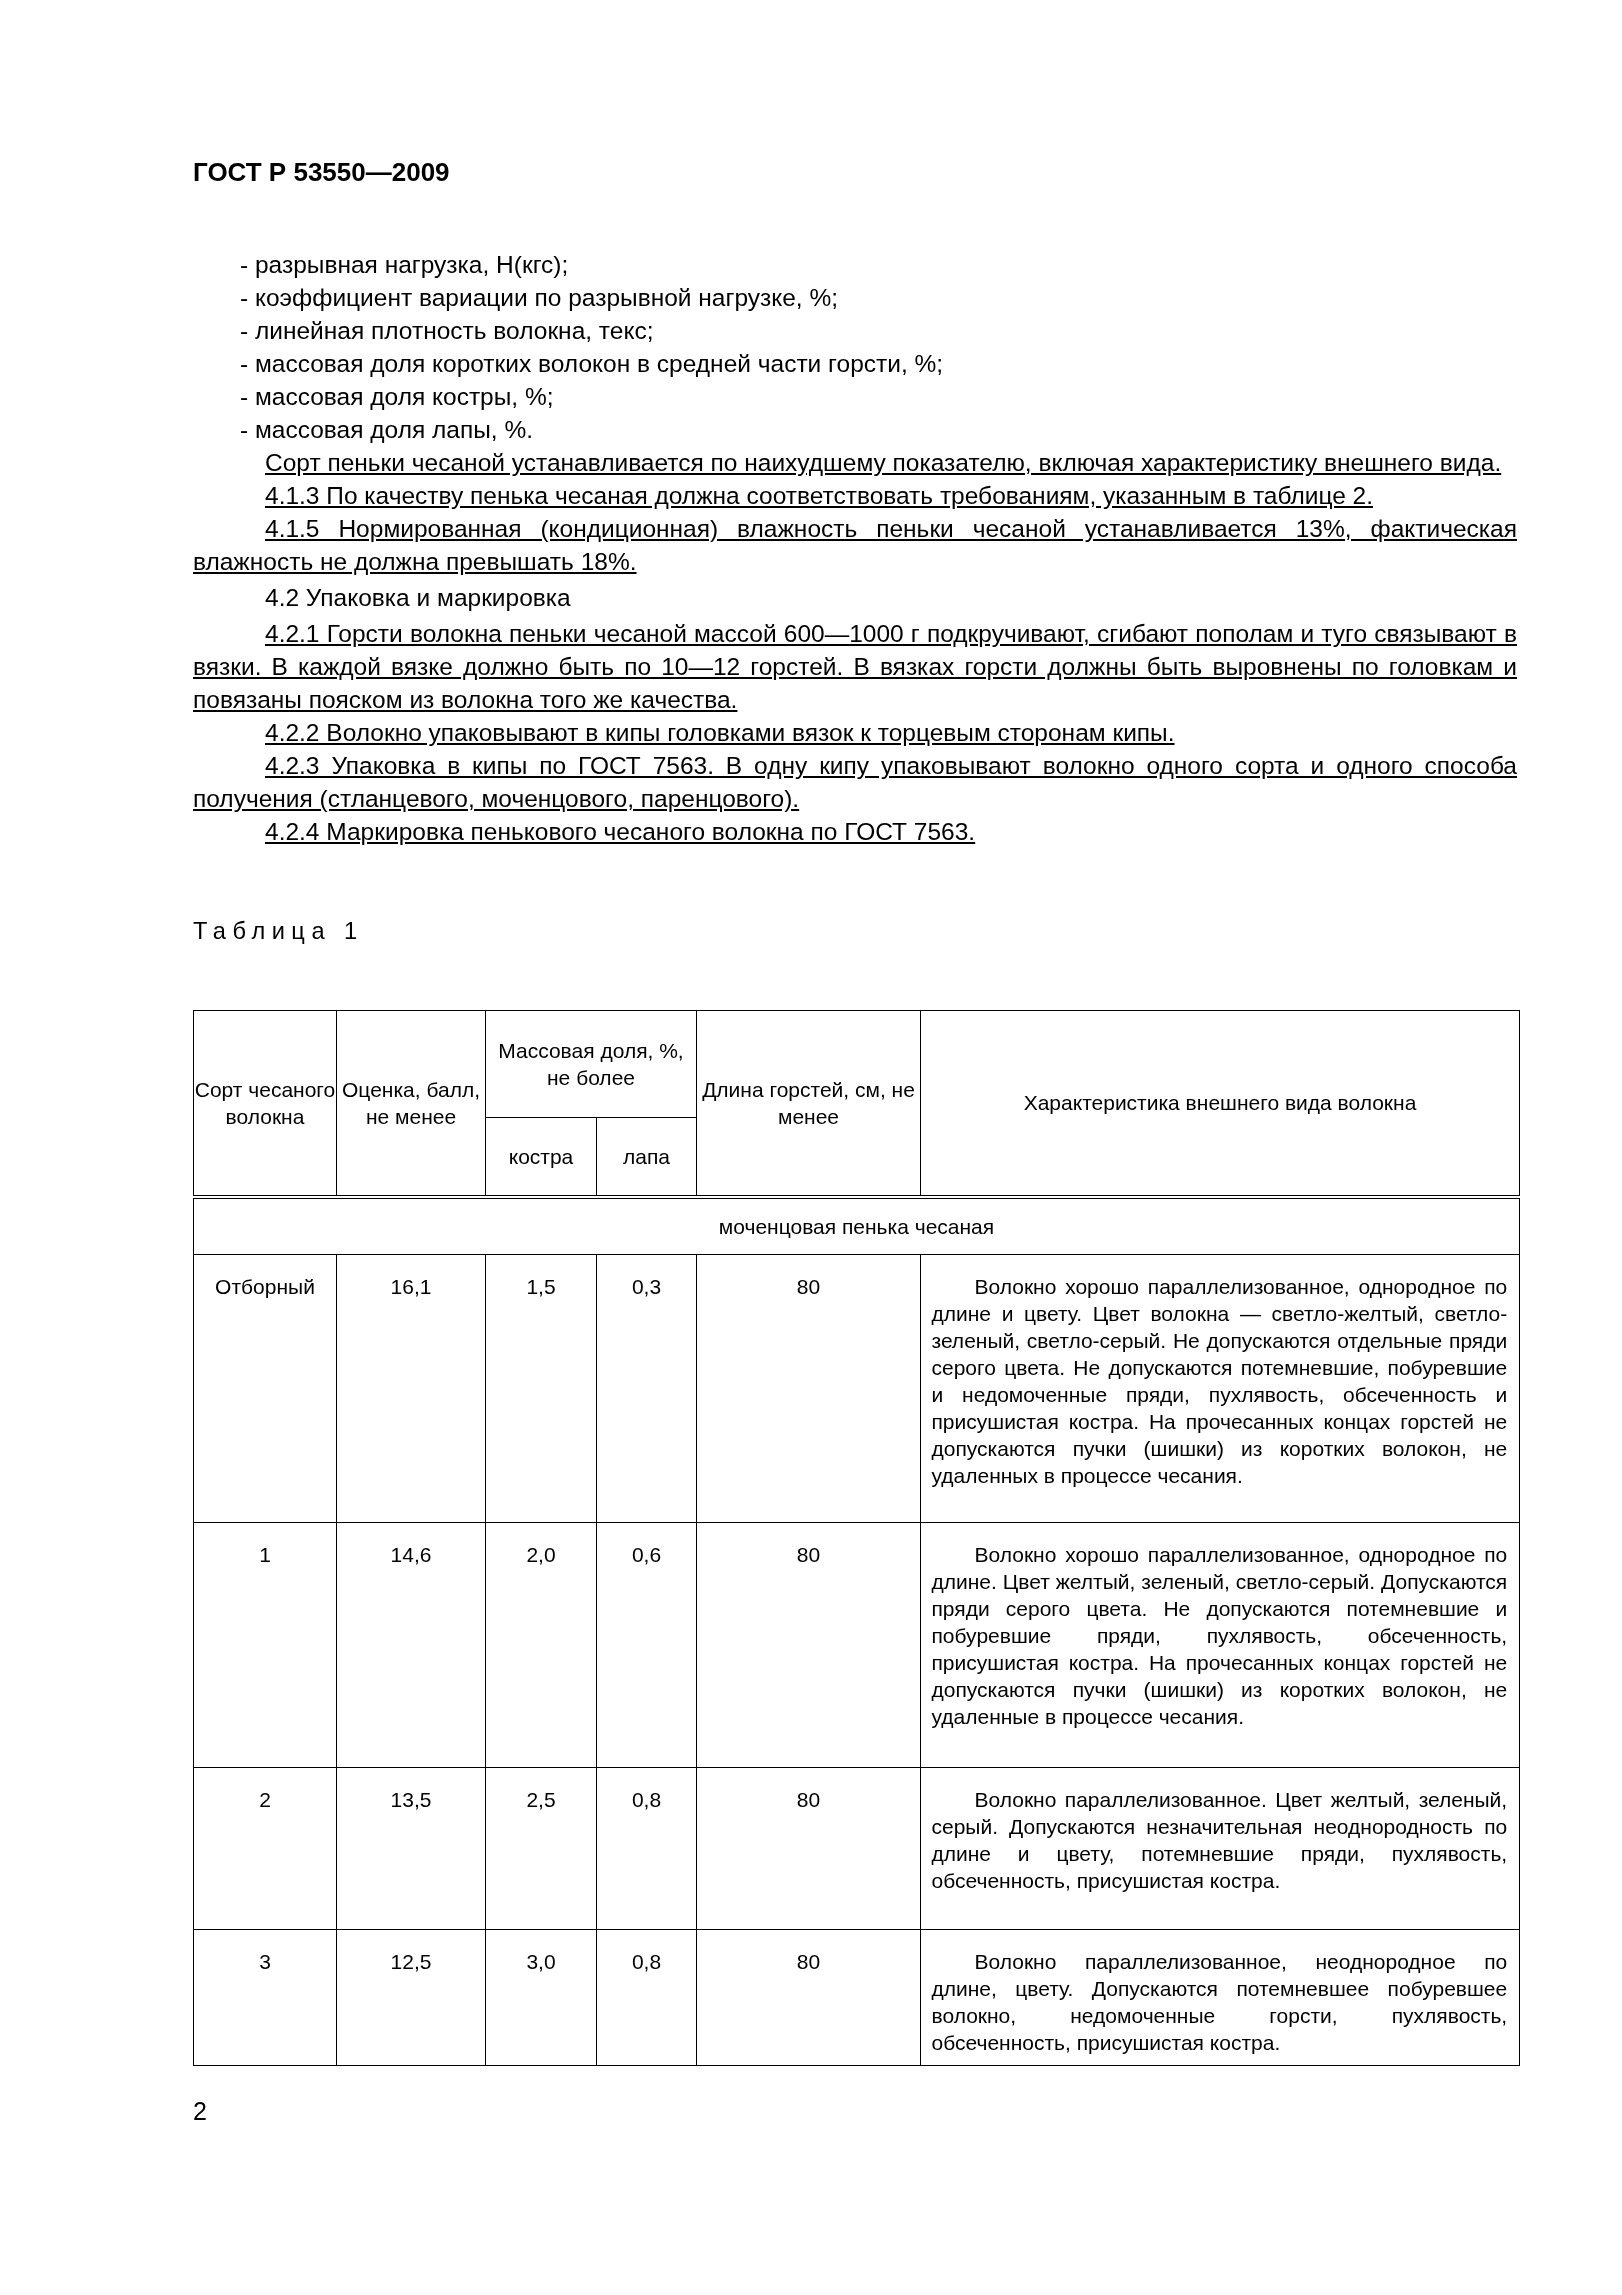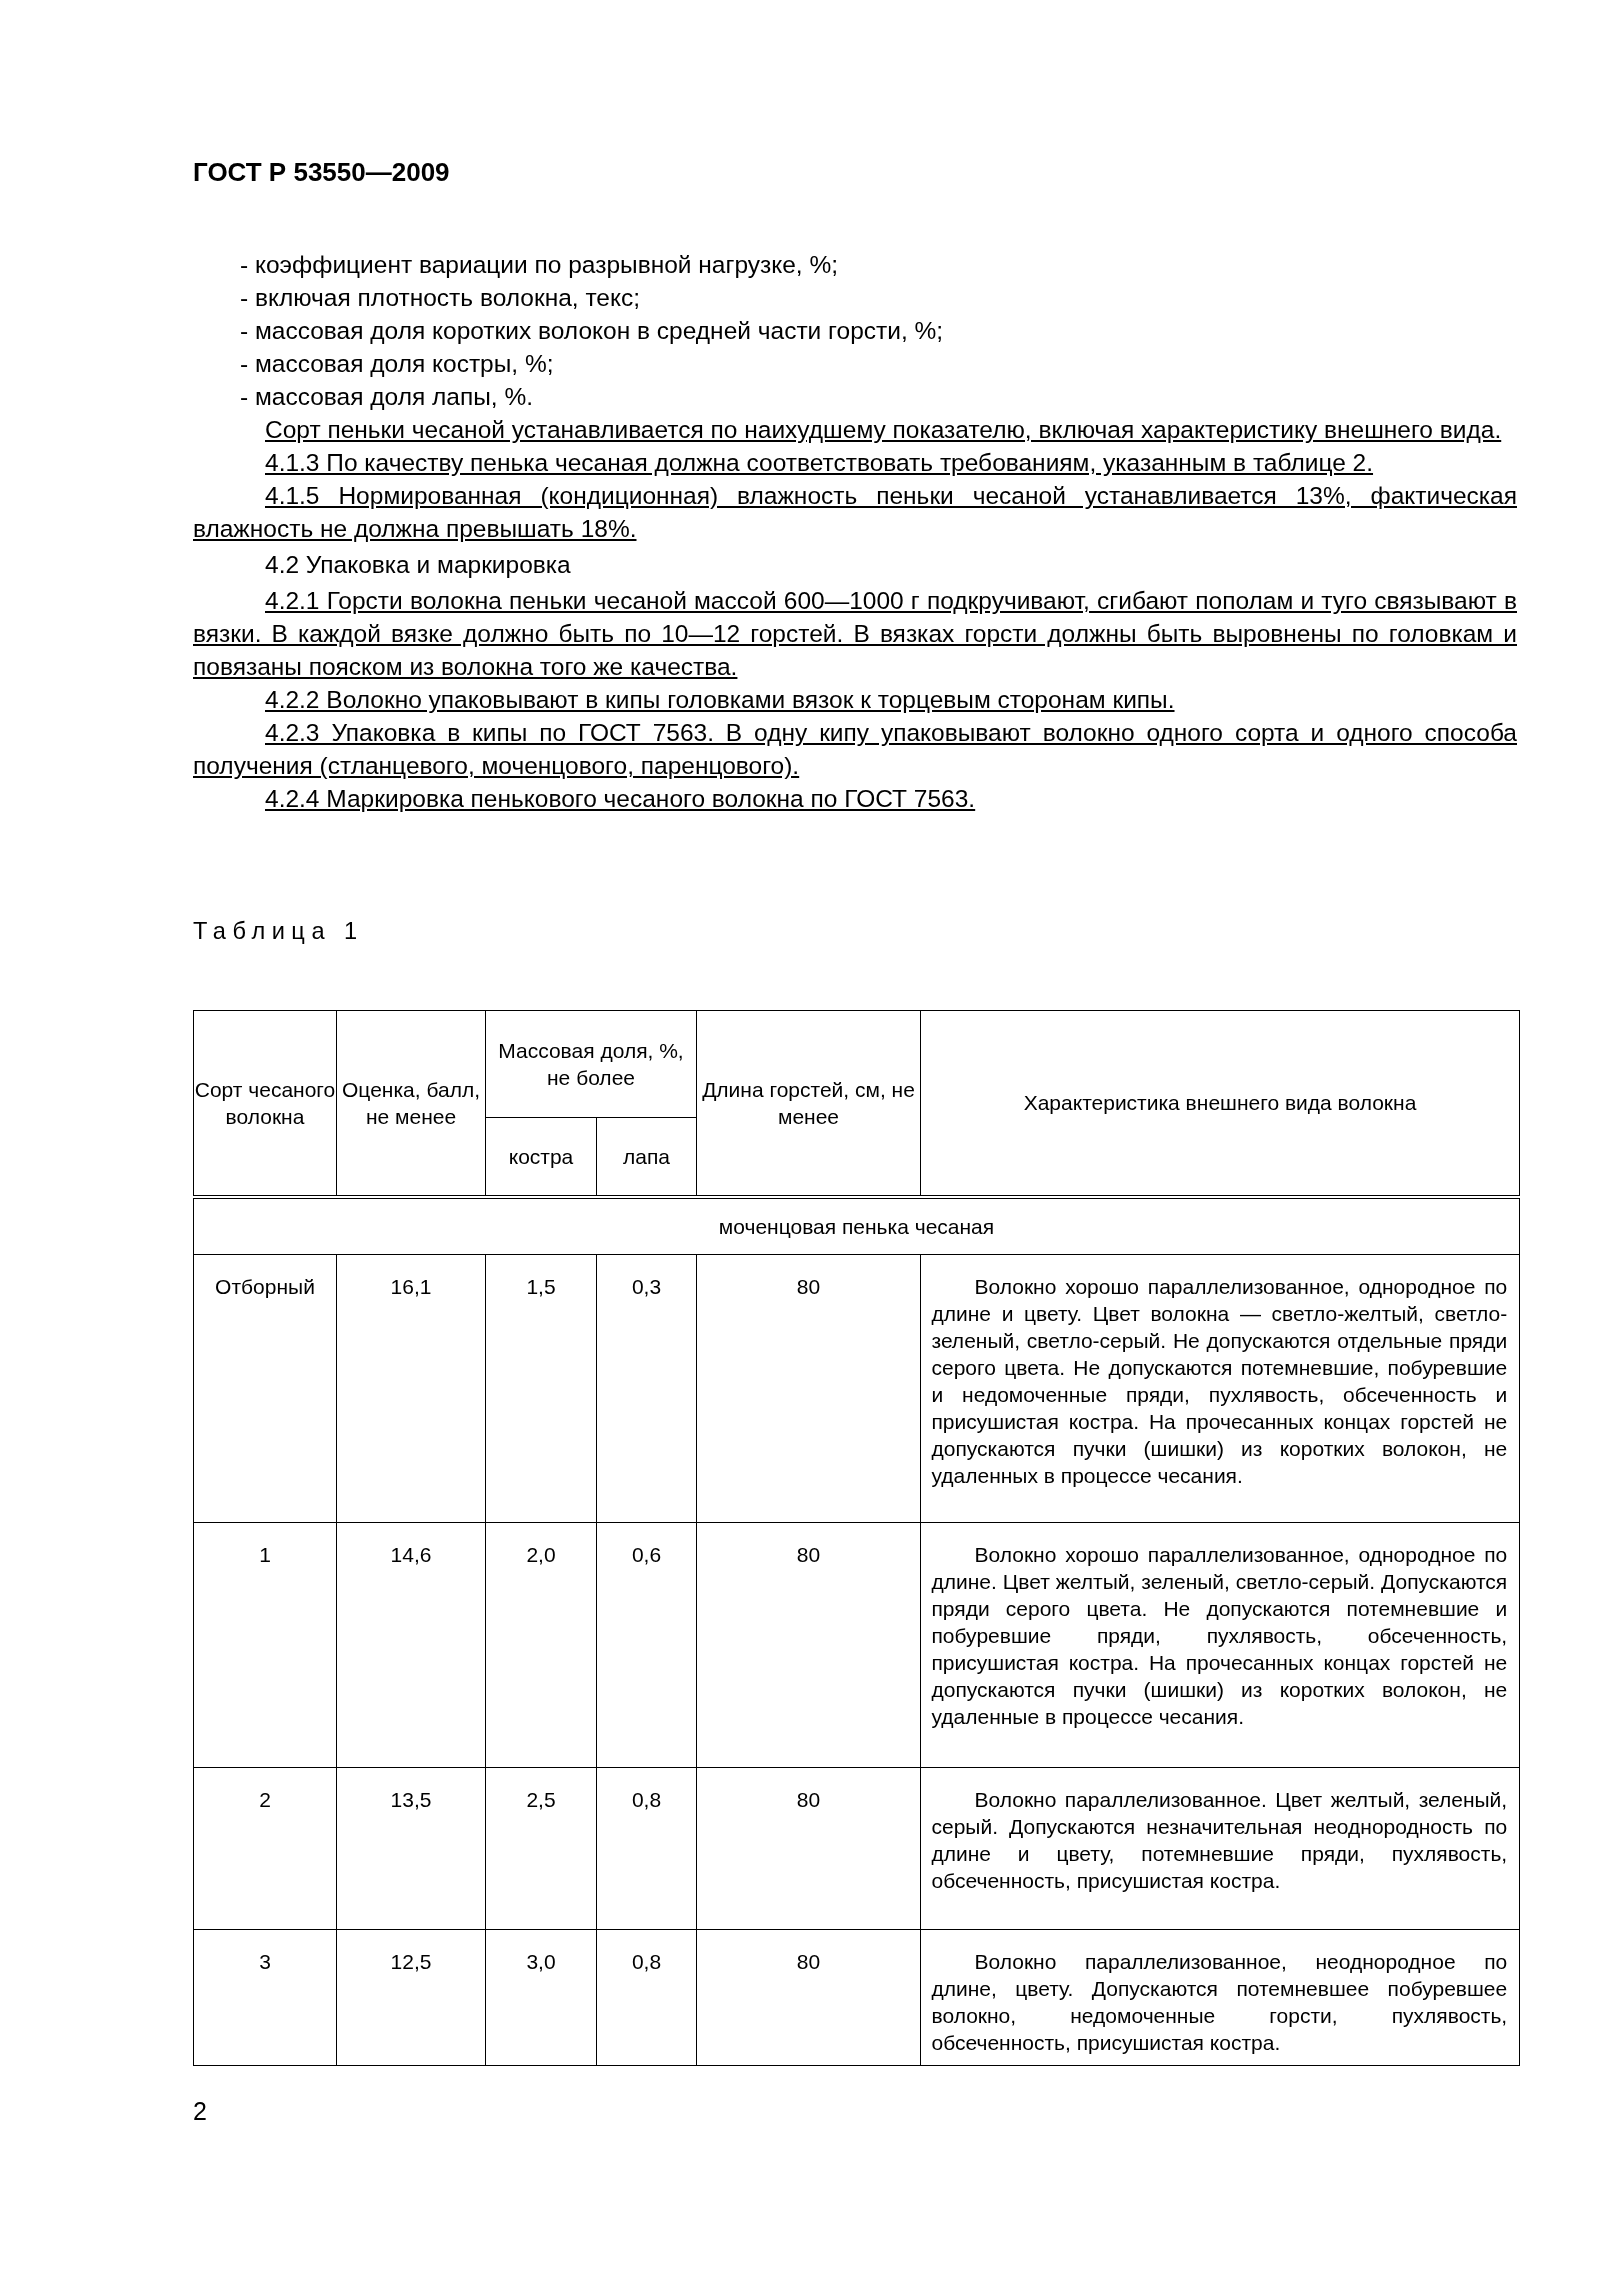--- a/index.html
+++ b/index.html
@@ -22,22 +22,23 @@
   .pn { position:absolute; left:193px; top:2097px; font-size:25px; }
 </style>
 </head>
 <body>
 
 <div class="page">
 
   <div class="hdr">ГОСТ Р 53550—2009</div>
 
   <ul class="body list">
+    <li>-  разрывная нагрузка, Н(кгс);</li>
     <li>-  коэффициент вариации по разрывной нагрузке, %;</li>
-    <li>-  включая плотность волокна, текс;</li>
+    <li>-  линейная плотность волокна, текс;</li>
     <li>-  массовая доля коротких волокон в средней части горсти, %;</li>
     <li>-  массовая доля костры, %;</li>
     <li>-  массовая доля лапы, %.</li>
     <li style="list-style:none;padding:0;text-indent:0;">
       <p class="p">Сорт пеньки чесаной устанавливается по наихудшему показателю, включая характеристику внешнего вида.</p>
       <p class="p">4.1.3  По качеству пенька чесаная должна соответствовать требованиям, указанным в таблице 2.</p>
       <p class="p">4.1.5  Нормированная (кондиционная) влажность пеньки чесаной устанавливается 13%, фактическая влажность не должна превышать 18%.</p>
       <p class="h2" style="margin-top:2.6px;margin-bottom:3.9px;">4.2  Упаковка и маркировка</p>
       <p class="p">4.2.1  Горсти волокна пеньки чесаной массой 600—1000 г подкручивают, сгибают пополам и туго связывают в вязки. В каждой вязке должно быть по 10—12 горстей. В вязках горсти должны быть выровнены по головкам и повязаны пояском из волокна того же качества.</p>
       <p class="p">4.2.2  Волокно упаковывают в кипы головками вязок к торцевым сторонам кипы.</p>

